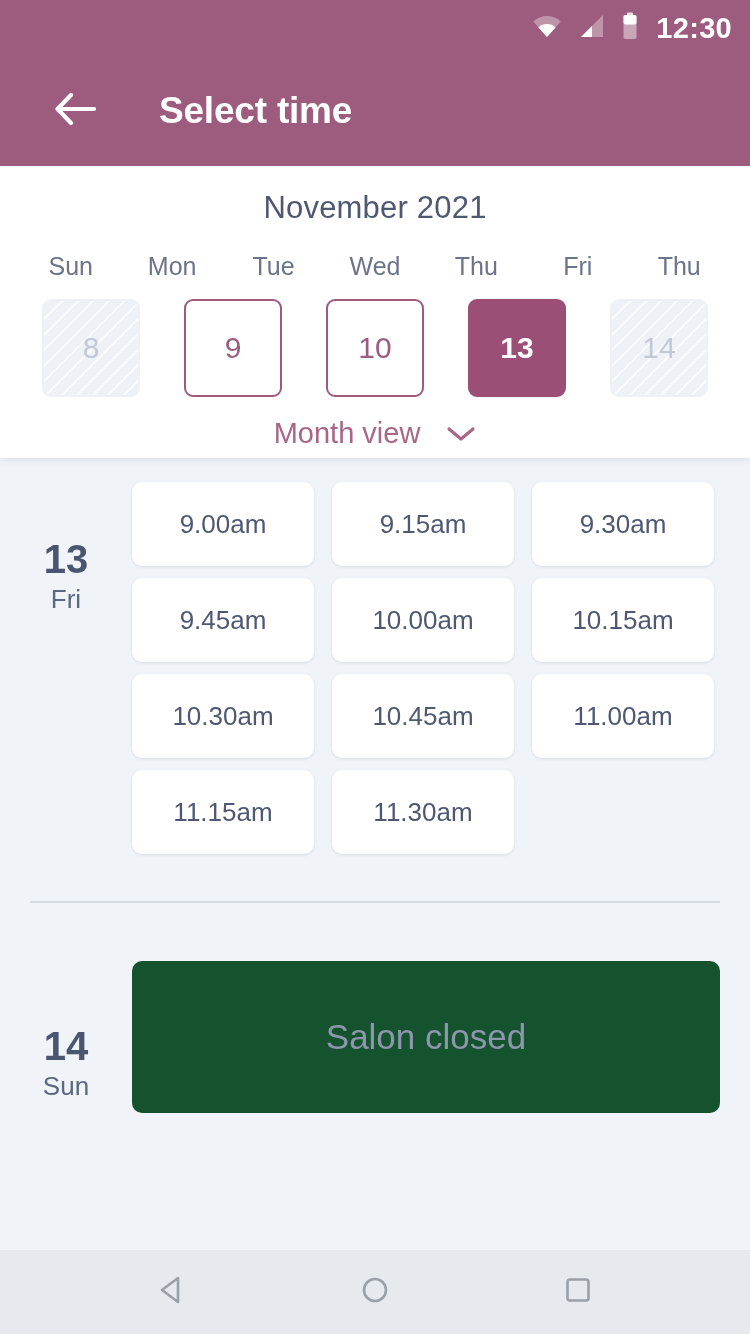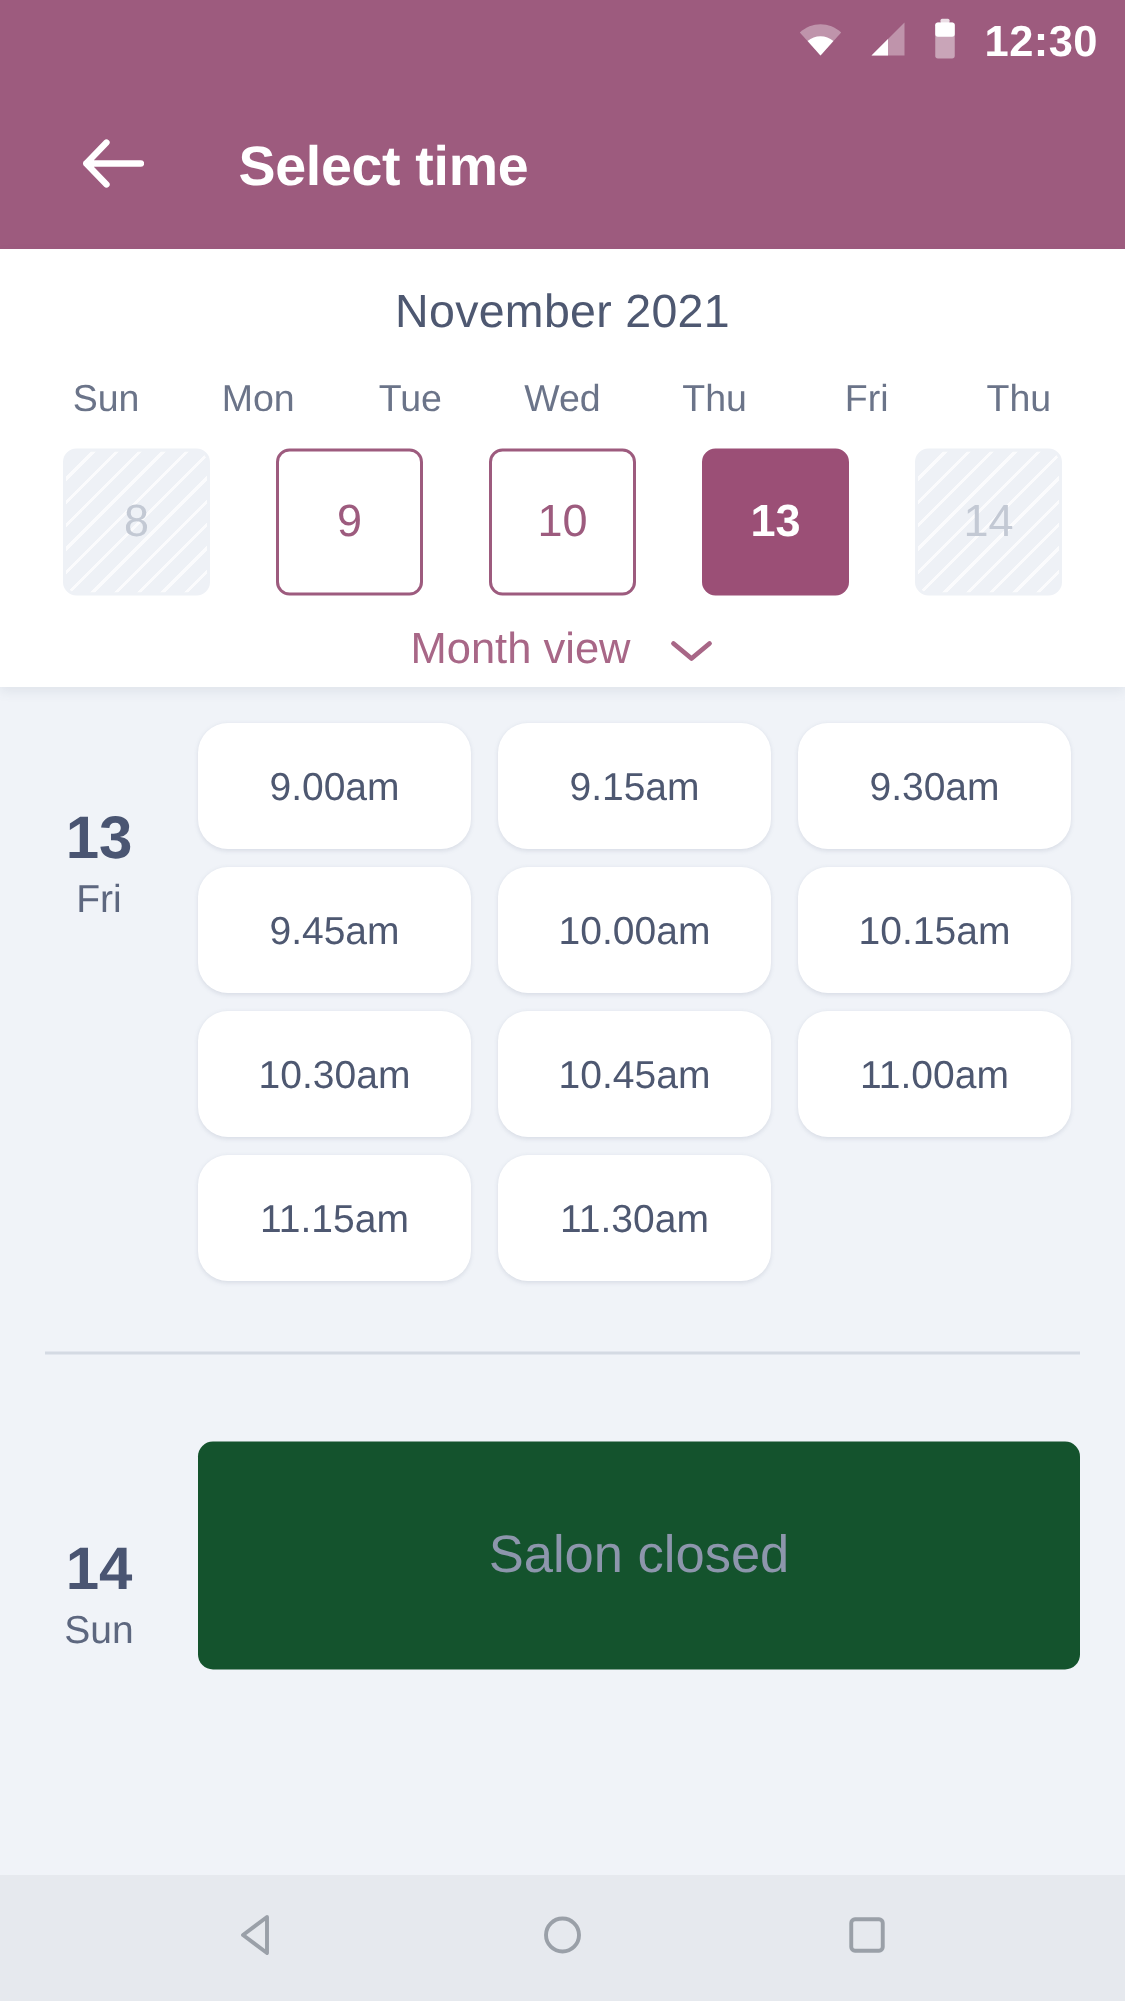--- a/index.html
+++ b/index.html
@@ -192,21 +192,21 @@
   .slot-grid {
     flex: 1 1 auto;
     display: flex;
     flex-wrap: wrap;
     gap: 12px 18px;
   }
   .slot {
     width: 182px;
     height: 84px;
     background: #ffffff;
-    border-radius: 20px;
+    border-radius: 10px;
     display: flex;
     align-items: center;
     justify-content: center;
     color: #4e5871;
     font-size: 26px;
     box-shadow: 0 1px 3px rgba(100,115,140,0.17);
     cursor: pointer;
     box-sizing: border-box;
   }
   .divider {

